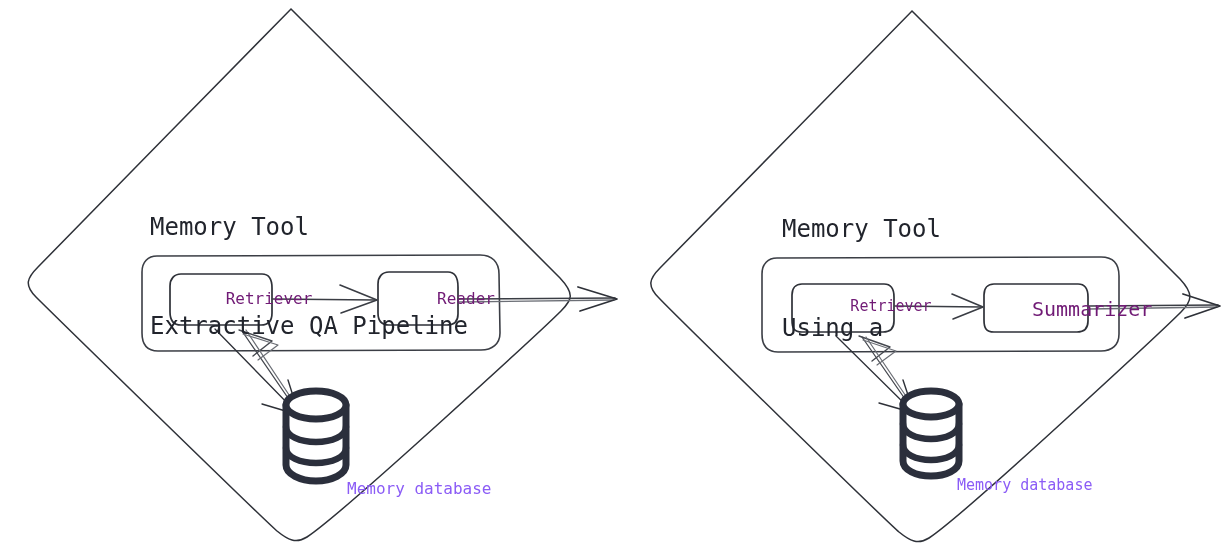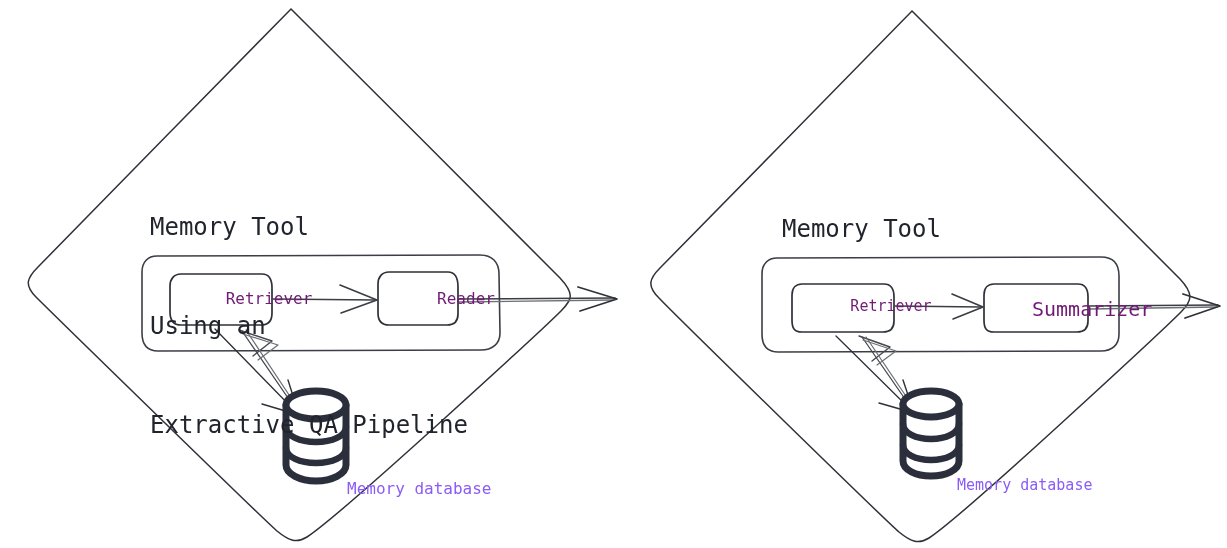--- a/index.html
+++ b/index.html
@@ -186,26 +186,26 @@
                C 946 476 959 470 959 461
                L 959 404 Z" fill="#ffffff" stroke="#2b2f3c" stroke-width="7" stroke-linejoin="round"></path>
       <ellipse cx="931" cy="404" rx="28" ry="13" fill="#ffffff" stroke="#2b2f3c" stroke-width="7"></ellipse>
       <path d="M 903 424 C 903 433 916 439 931 439 C 946 439 959 433 959 424" fill="none" stroke="#2b2f3c" stroke-width="6.5" stroke-linecap="round"></path>
       <path d="M 903 445 C 903 454 916 460 931 460 C 946 460 959 454 959 445" fill="none" stroke="#2b2f3c" stroke-width="6.5" stroke-linecap="round"></path>
     </g>
   </svg>
 
   <div class="panel-title" style="left:150px; top:145px;">
     <div>Memory Tool</div>
-    <div>Using an</div>
     <div>Extractive QA Pipeline</div>
   </div>
 
   <div class="panel-title" style="left:782px; top:147px;">
     <div>Memory Tool</div>
+    <div>Using a</div>
   </div>
 
   <div class="node-label" style="left:170px; top:289px; width:102px; font-size:16px;">Retriever</div>
 
   <div class="node-label" style="left:378px; top:289px; width:80px; font-size:16px;">Reader</div>
 
   <div class="node-label" style="left:792px; top:297px; width:102px; font-size:15px;">Retriever</div>
 
   <div class="node-label" style="left:984px; top:297px; width:84px; font-size:20px;">Summarizer</div>
 

